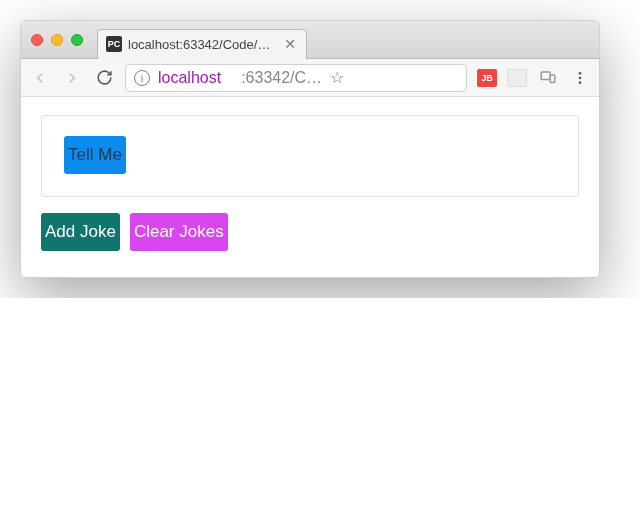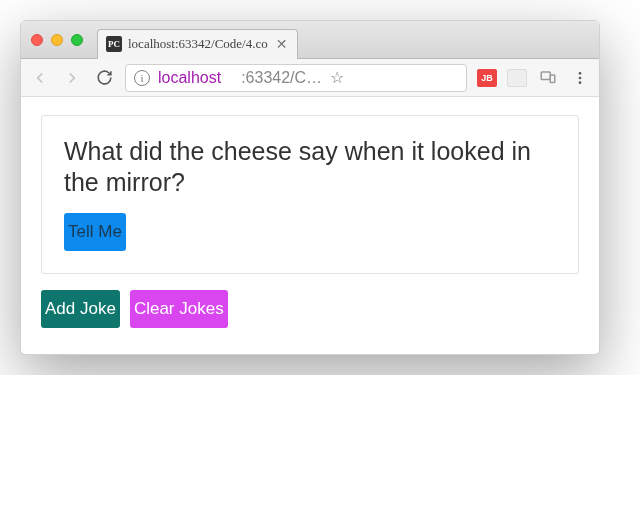--- a/index.html
+++ b/index.html
@@ -44,21 +44,20 @@
       border-radius: 4px 4px 0 0;
       height: 30px;
       display: flex;
       align-items: center;
       padding: 0 8px;
       gap: 6px;
       font-size: 13px;
       color: #444;
       max-width: 210px;
       margin-top: 8px;
-      font-family: Liberation Serif, serif;
     }
     .favicon {
       width: 16px;
       height: 16px;
       background: #333;
       color: #fff;
       font-size: 9px;
       font-weight: bold;
       display: flex;
       align-items: center;
@@ -249,21 +248,20 @@
       <svg width="16" height="16" viewBox="0 0 24 24" fill="#5a5a5a">
           <circle cx="12" cy="5" r="2"></circle>
           <circle cx="12" cy="12" r="2"></circle>
           <circle cx="12" cy="19" r="2"></circle>
         </svg>
     </div>
   </div>
 
   <div class="page">
     <div class="card">
-      <div class="joke-setup">What did the cheese say when it looked in the mirror?</div>
       <button class="btn btn-primary">Tell Me</button>
     </div>
     <div class="actions">
       <button class="btn btn-success">Add Joke</button>
       <button class="btn btn-danger">Clear Jokes</button>
     </div>
   </div>
 
 </div>
 

